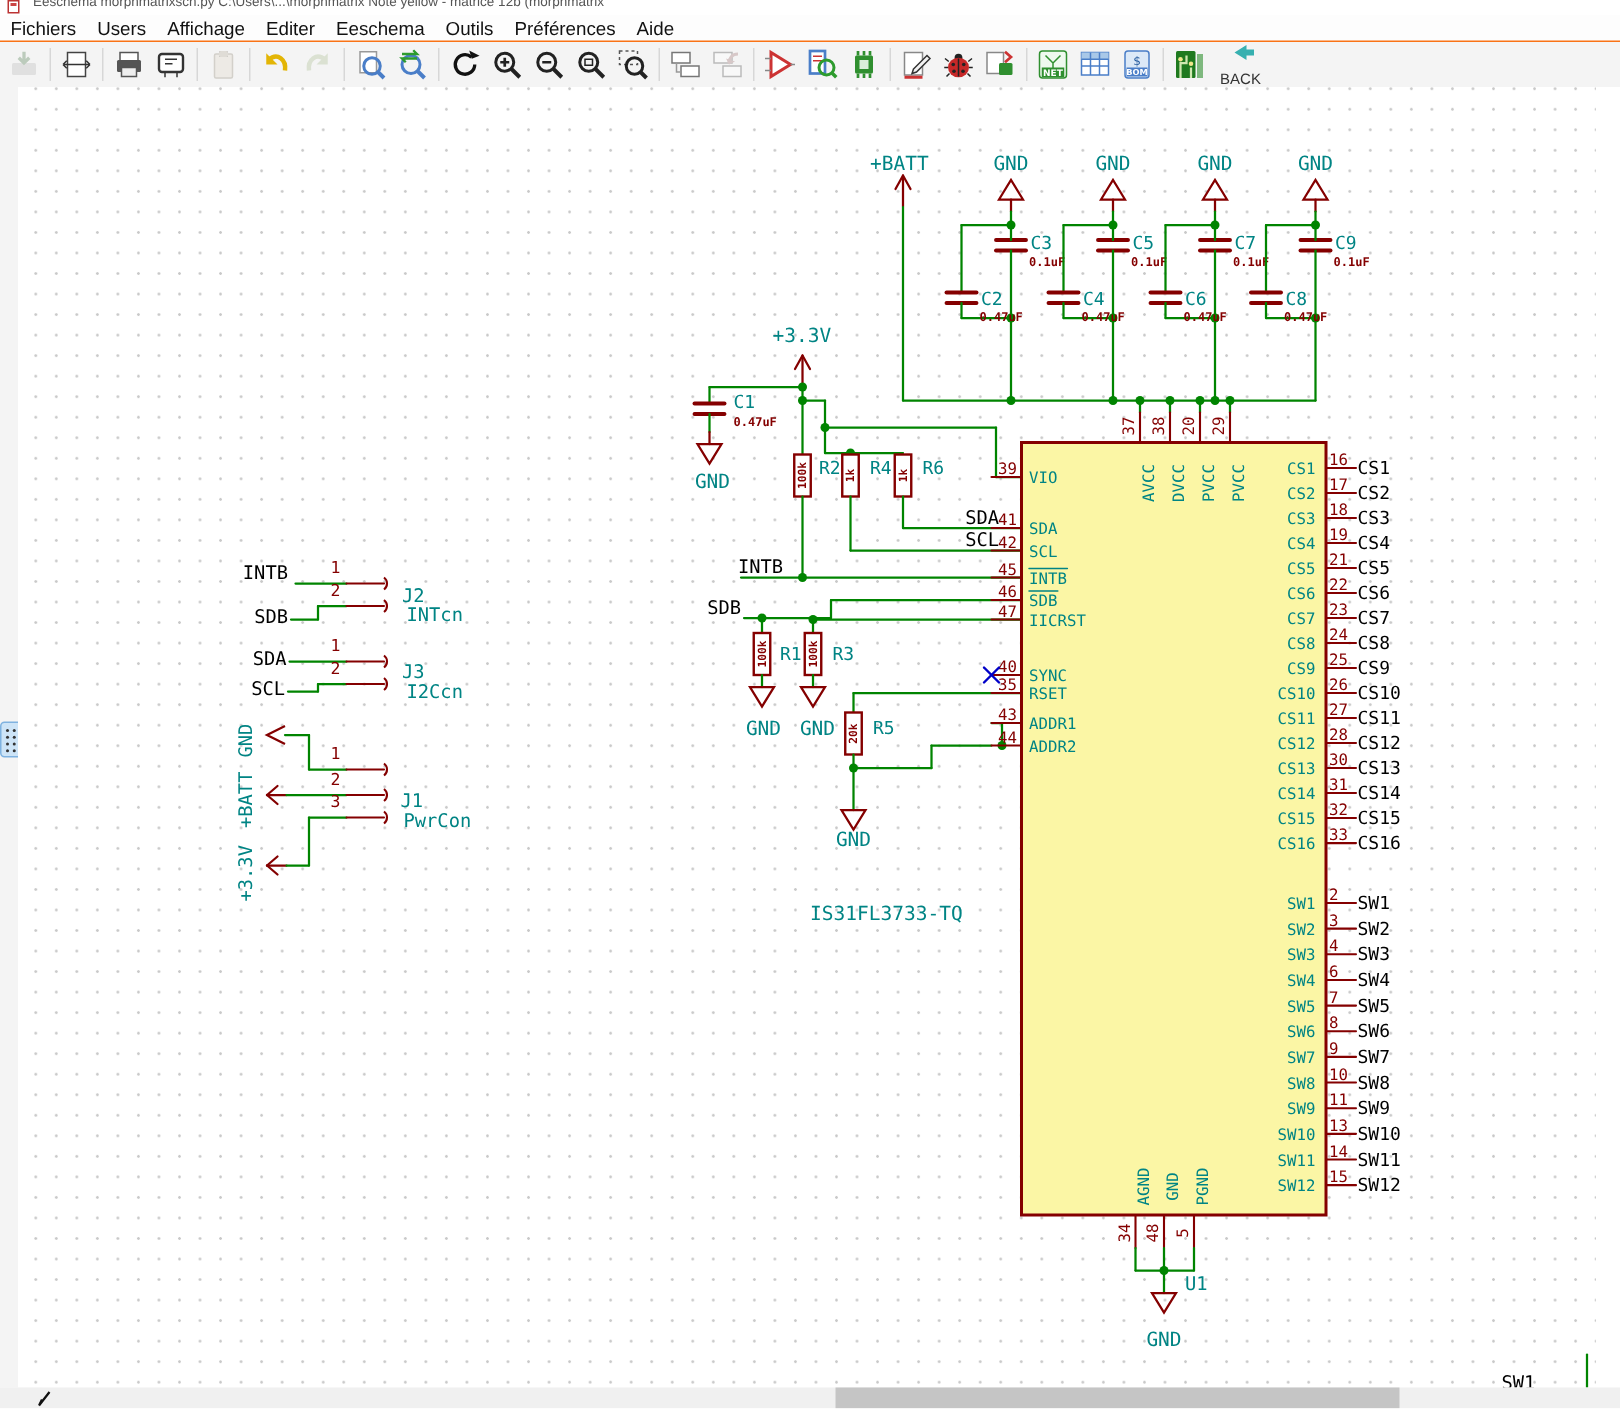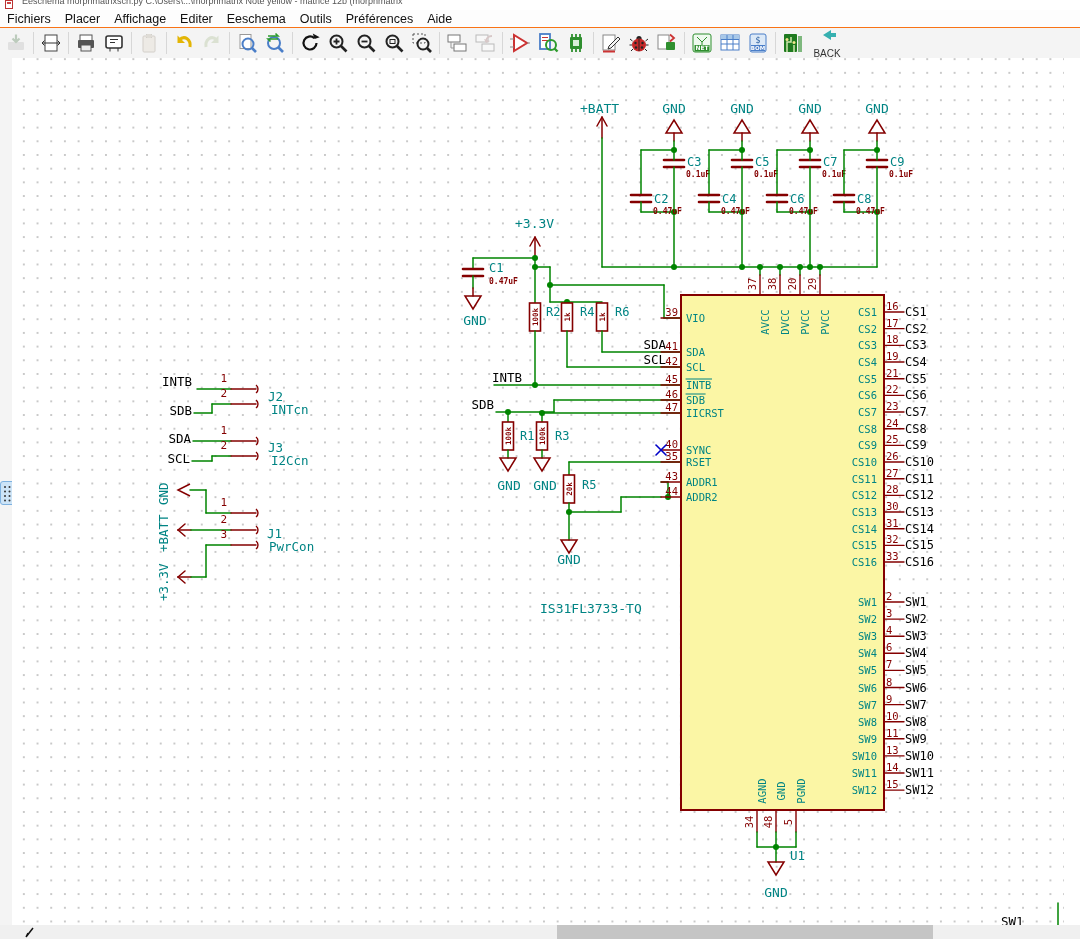--- a/index.html
+++ b/index.html
@@ -34,21 +34,21 @@
 </head>
 <body>
 
 <div id="app">
   <div id="titlebar">
     <span class="wicon"></span>
     <span class="ttxt">Eeschema    morphmatrixsch.py    C:\Users\...\morphmatrix Note yellow - matrice 12b (morphmatrix</span>
   </div>
   <div id="menubar">
       <span>Fichiers</span>
-      <span>Placer</span>
+      <span>Users</span>
       <span>Affichage</span>
       <span>Editer</span>
       <span>Eeschema</span>
       <span>Outils</span>
       <span>Préférences</span>
       <span>Aide</span>
     </div>
   <div id="toolbar">
       <div class="tbtn disabled">
         <svg width="22" height="22" viewBox="0 0 22 22">

